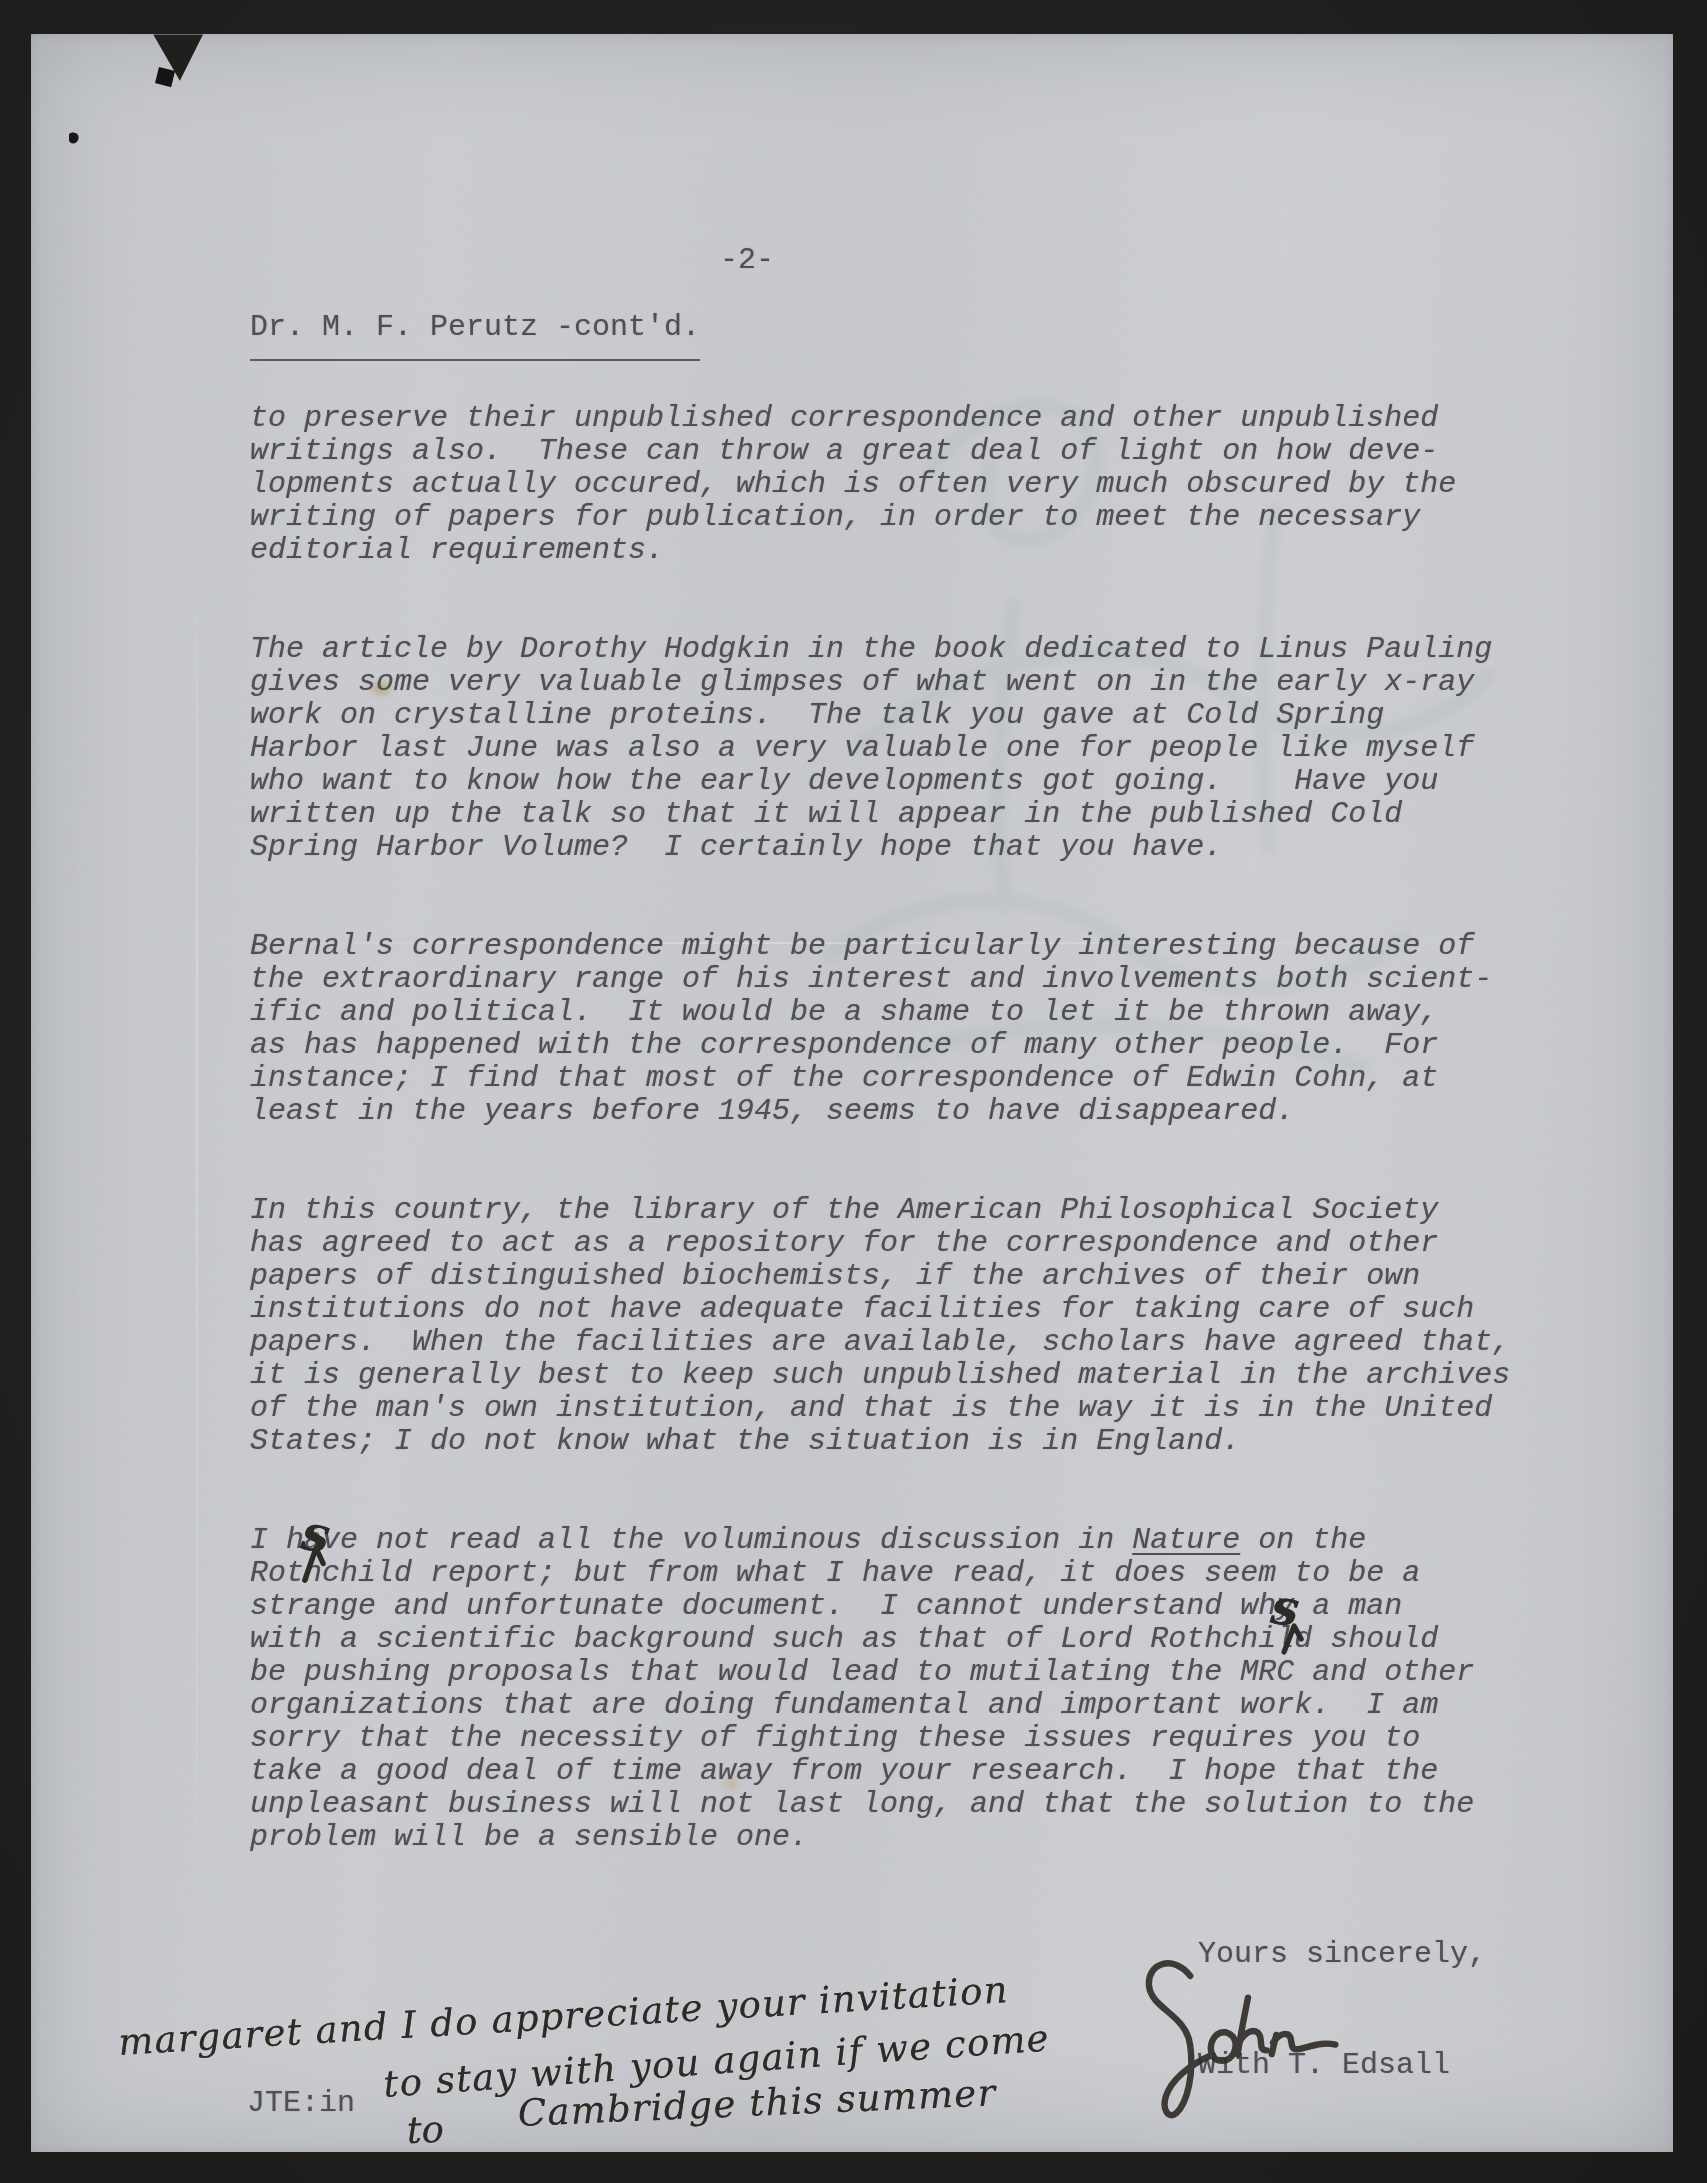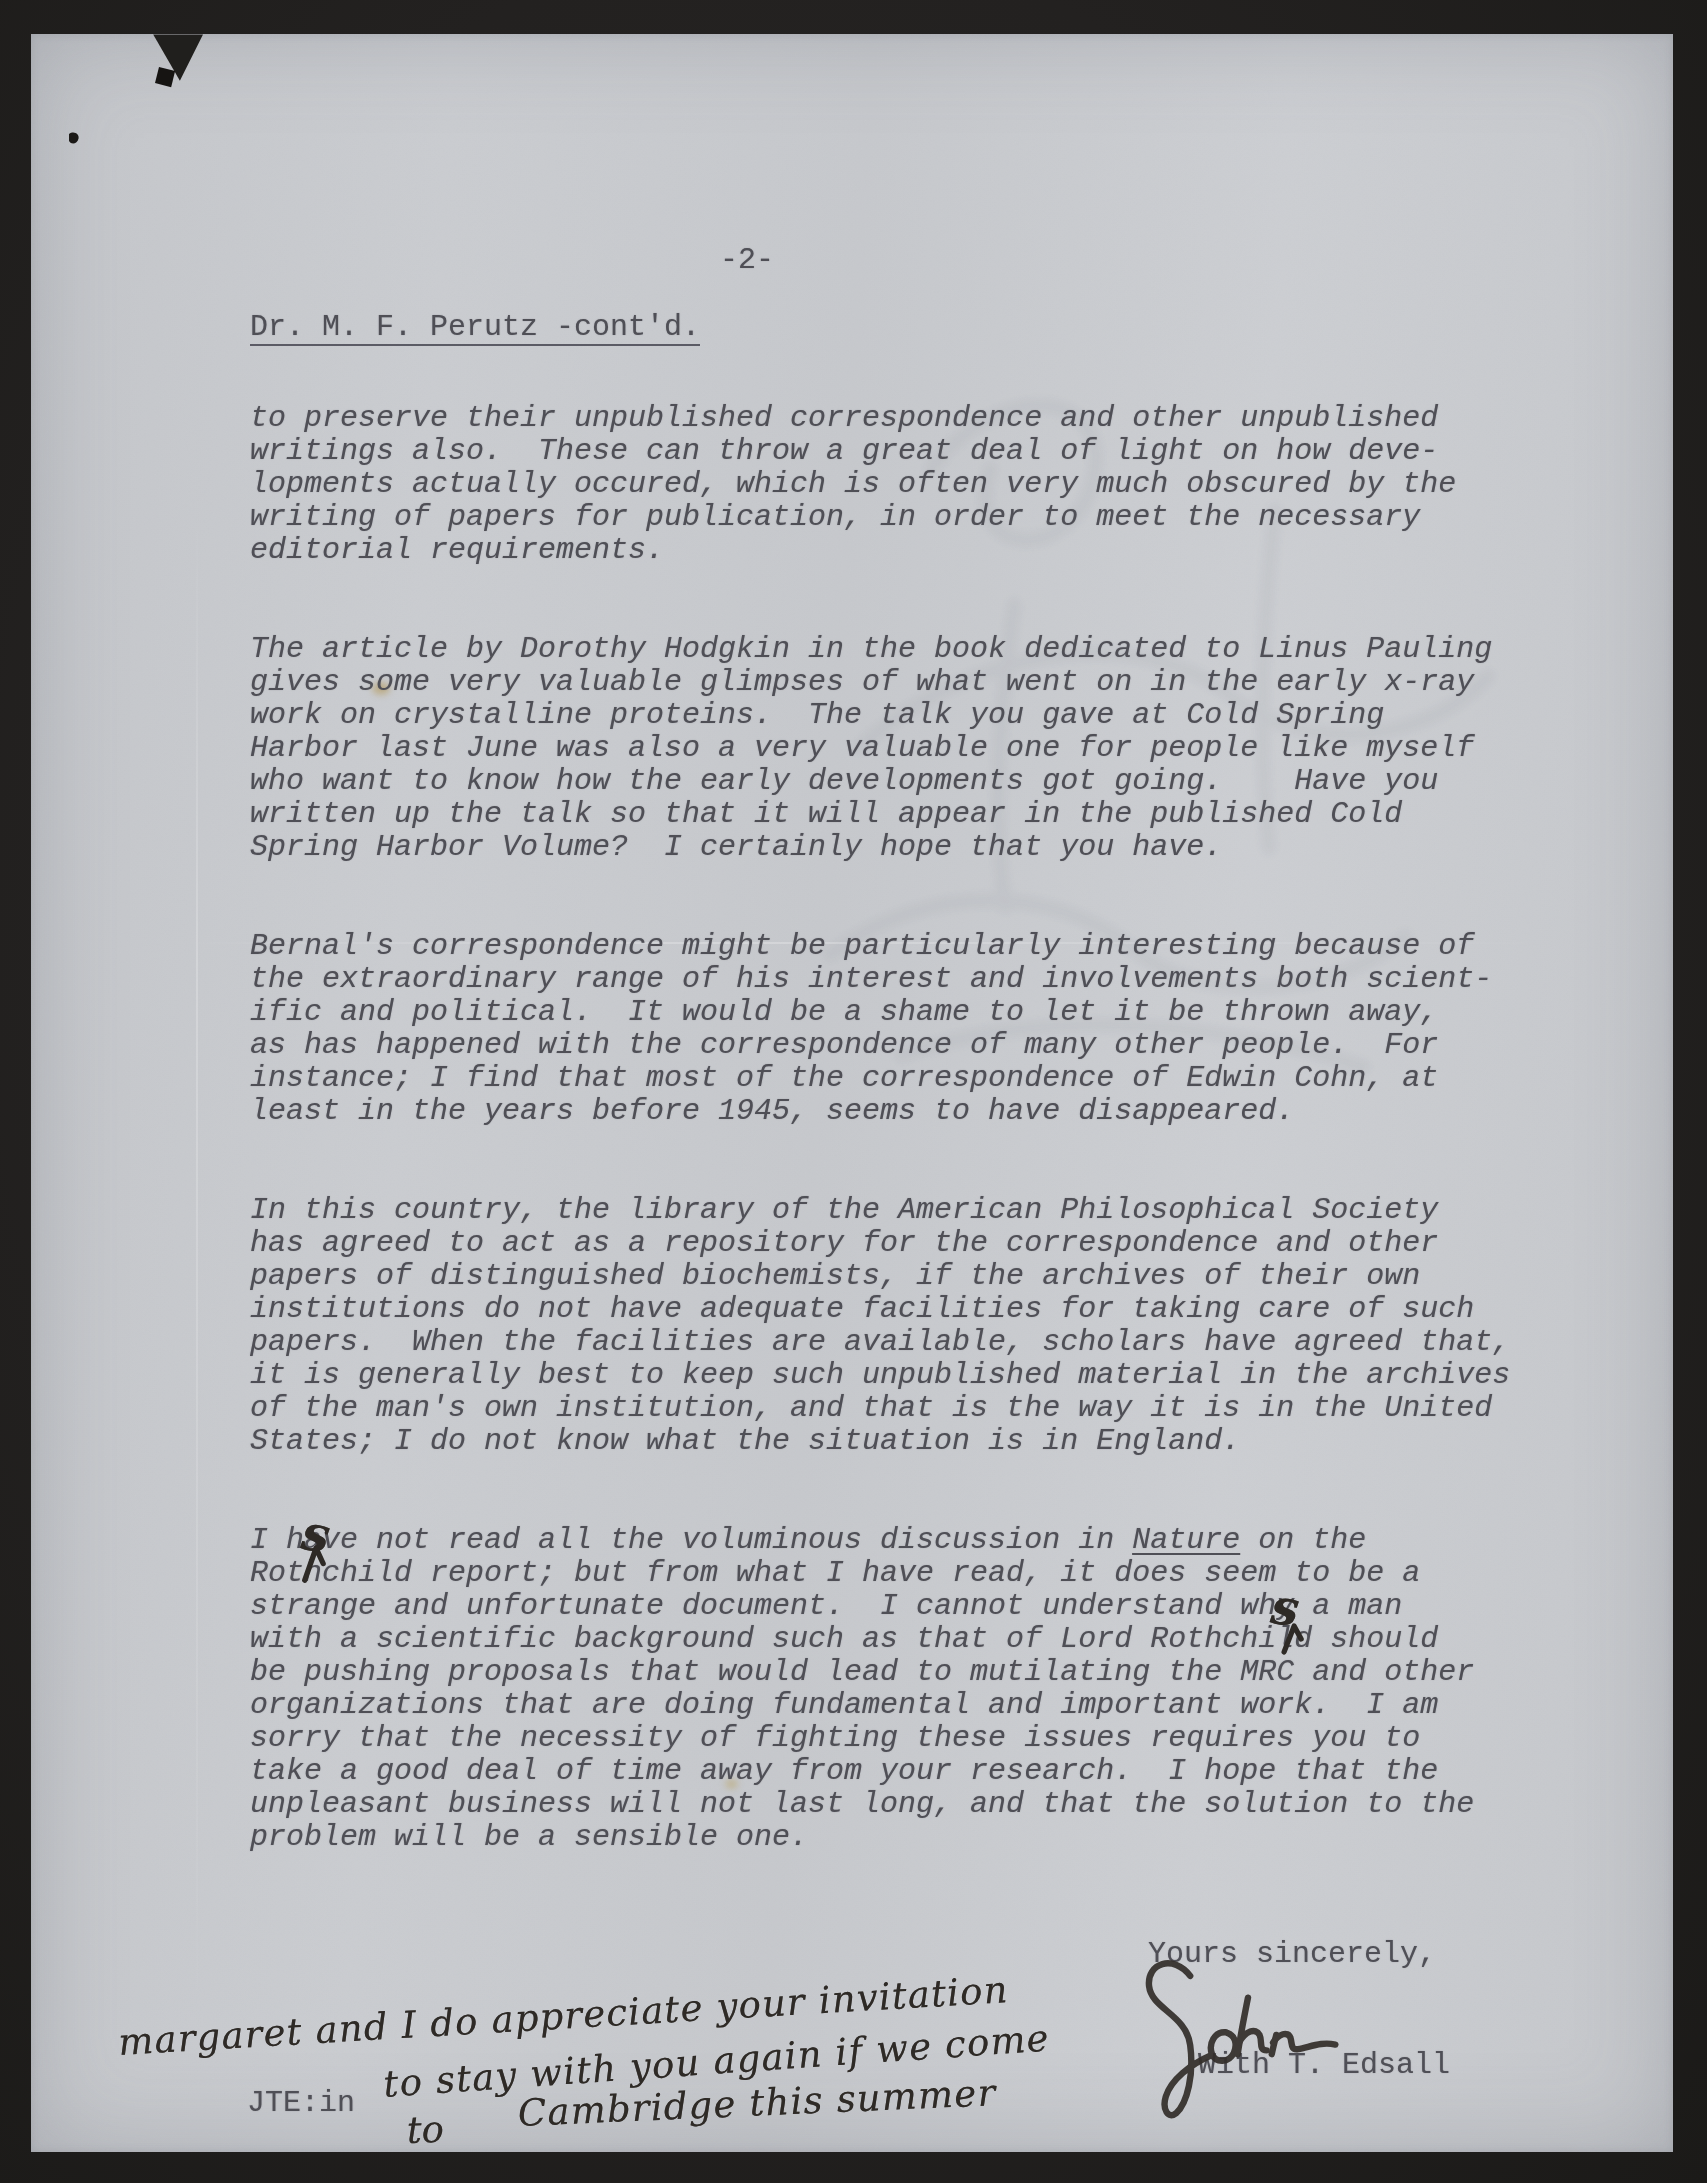--- a/index.html
+++ b/index.html
@@ -16,26 +16,26 @@
   }
   .grain{position:absolute;left:31px;top:34px;width:1642px;height:2118px;opacity:.5;pointer-events:none;}
   
   .typed{
     position:absolute;color:#4f4f56;font-size:30px;line-height:33px;
     white-space:pre;letter-spacing:0;
     text-shadow:0 0 1.2px rgba(70,70,82,.38);
   }
   .para{margin:10px 0 66px 0;font-style:italic;}
   .u{text-decoration:underline;text-decoration-thickness:2.4px;text-underline-offset:5.3px;}
-  .addressee span{border-bottom:2.4px solid rgba(72,72,82,.85);padding-bottom:0;margin-top:16px;}
+  .addressee span{border-bottom:2.4px solid rgba(72,72,82,.85);padding-bottom:15px;margin-top:16px;}
   #page-number{left:720px;top:244px;}
   #addressee{left:250px;top:311px;}
   #letter-body{left:250px;top:392px;width:1340px;}
   #closing{left:250px;top:1905px;}
-  #valediction{left:1148px;top:1938px;text-align:right;}
+  #valediction{left:1198px;top:1938px;text-align:right;}
   #typed-name{left:1198px;top:2049px;}
   #initials{left:247px;top:2087px;}
   
   .hand{
     position:absolute;color:#2e2a26;
     font-family:"DejaVu Serif","Liberation Serif",serif;
     font-style:italic;white-space:pre;
     text-shadow:0 0 0.6px rgba(40,35,30,.6);
     transform-origin:left top;
   }

